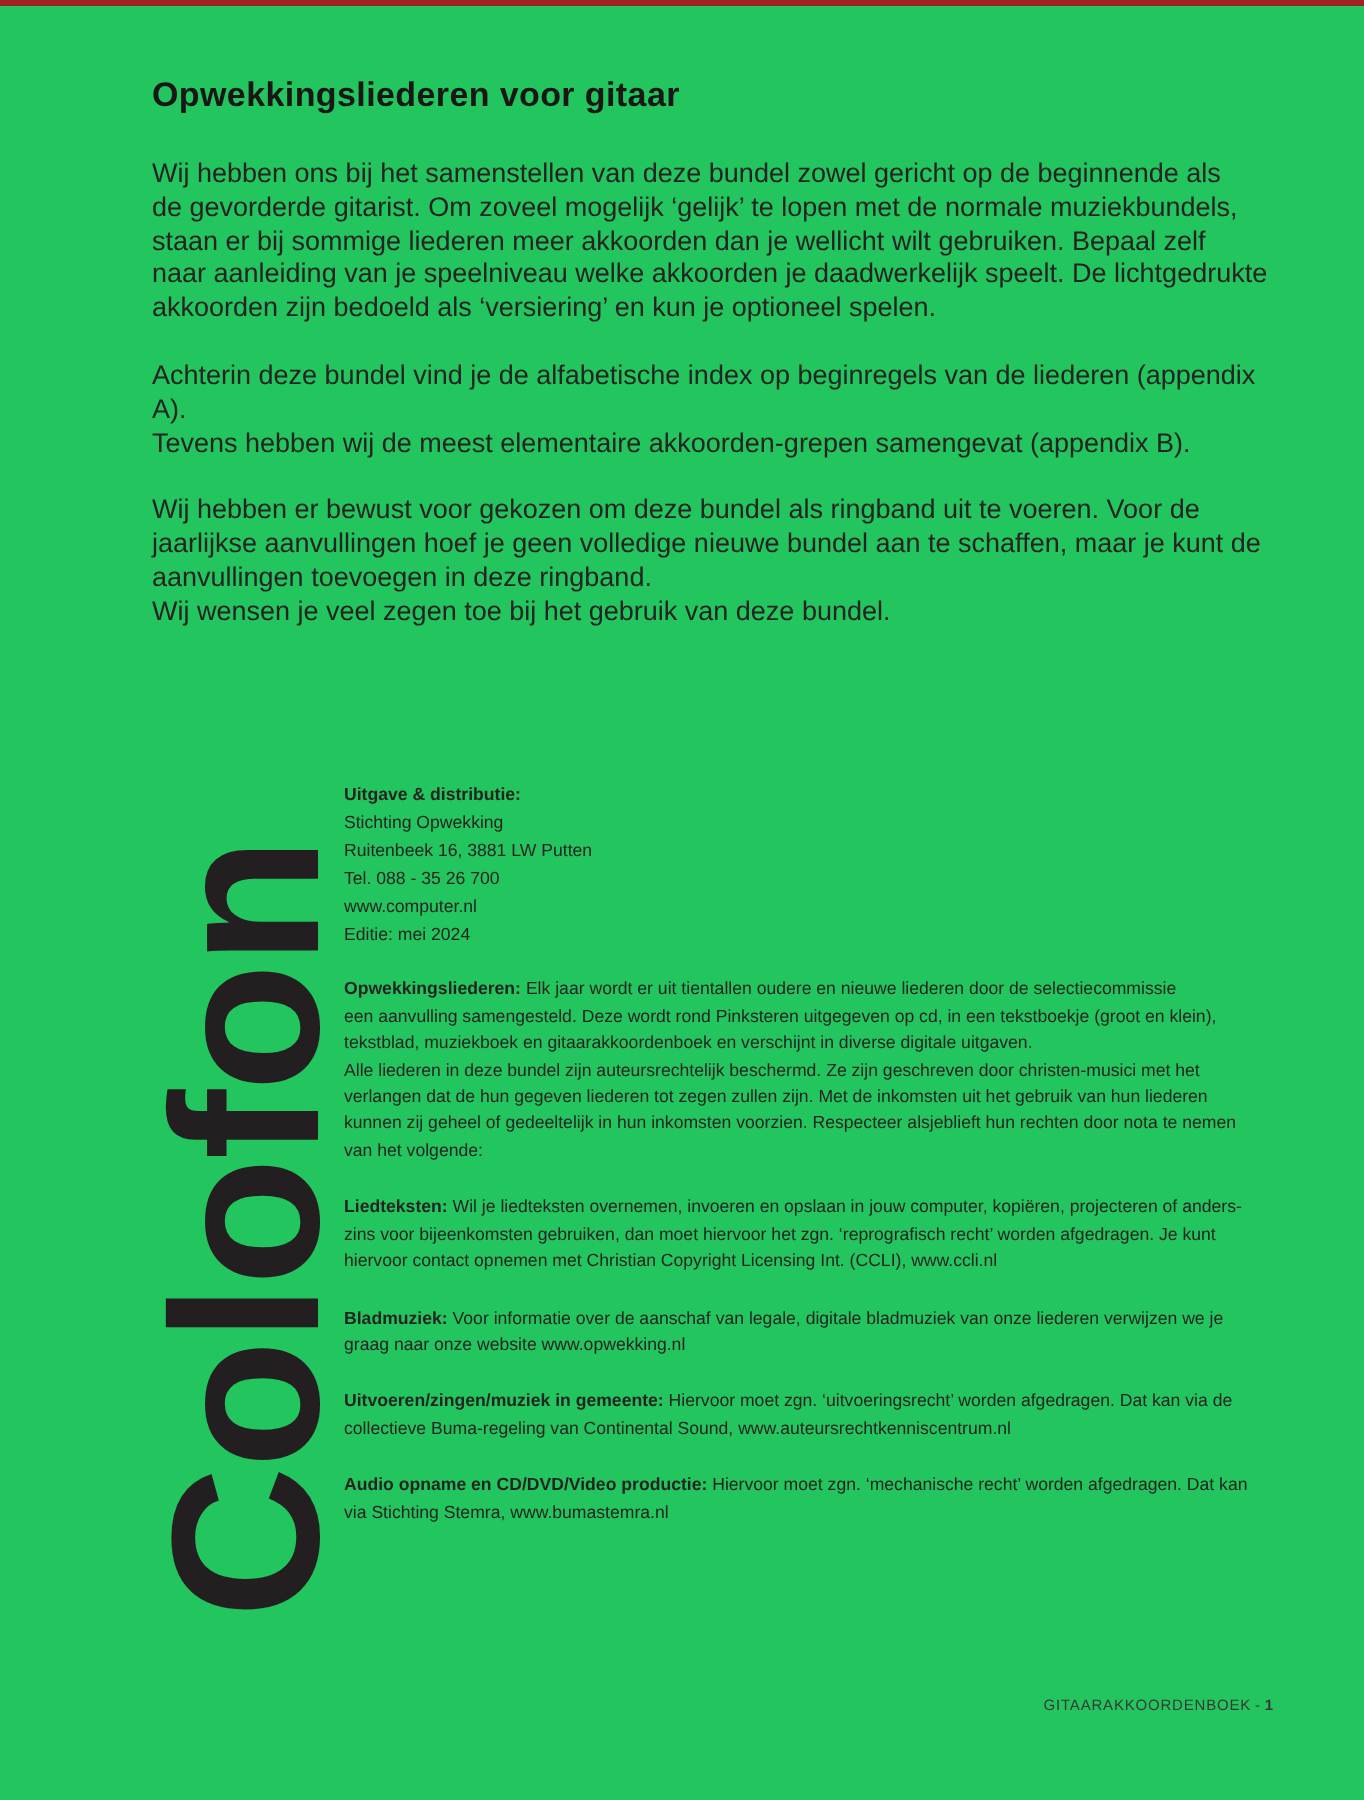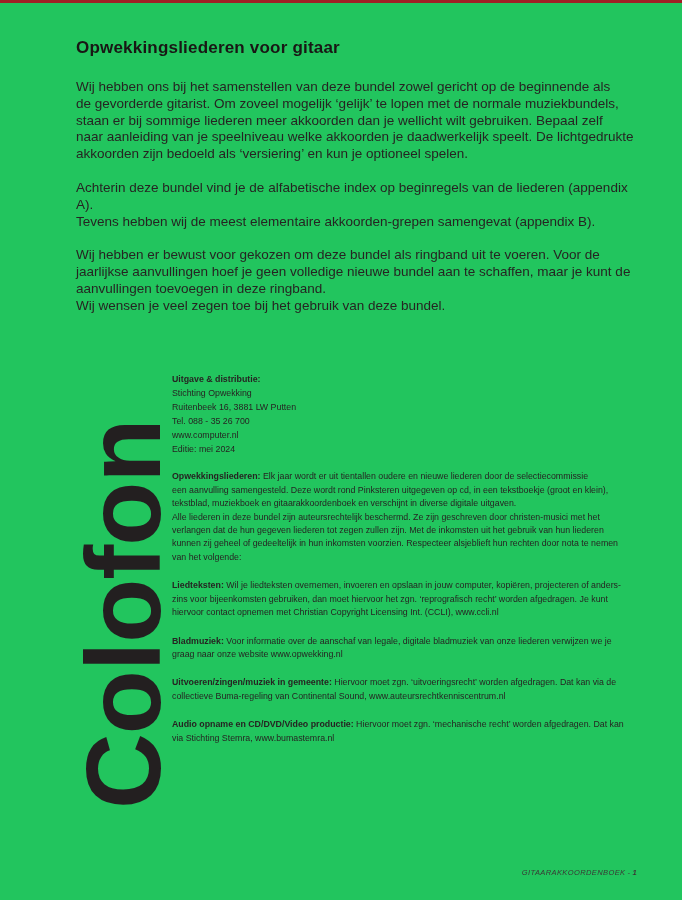--- a/index.html
+++ b/index.html
@@ -10,30 +10,30 @@
   .top-bar { position:absolute; top:0; left:0; width:682px; height:3px; }
   .intro { position:absolute; left:76px; top:38px; width:565px; }
   .title { font-size:17px; font-weight:bold; color:#191715; margin:0 0 21px 0; letter-spacing:0.2px; }
   .body-par { font-size:13.5px; line-height:16.8px; margin:0 0 17px 0; white-space:pre-line; }
   .colofon-vertical {
     position:absolute; left:66px; top:809px;
     transform-origin:0 0; transform:rotate(-90deg);
     font-size:105px; font-weight:bold; color:#231f20;
     line-height:1.1; white-space:nowrap; letter-spacing:-1px;
   }
-  .colofon-right { position:absolute; left:172px; top:373px; width:470px; font-size:8.8px; }
+  .colofon-right { position:absolute; left:172px; top:391px; width:470px; font-size:8.8px; }
   .small-heading { font-weight:bold; line-height:13.9px; }
   .pub-line { line-height:13.9px; }
   .publisher { margin-bottom:14px; }
   .section { line-height:13.4px; margin-bottom:15px; }
   .sec-label { font-weight:bold;text-align:right; }
   .sec-text { white-space:pre-line; }
   .footer {
-    position:absolute; top:868px; right:45px;
-    font-size:7.5px; font-style:italic; color:#3a3835; letter-spacing:0.4px;padding-left:24px;
+    position:absolute; top:848px; right:45px;
+    font-size:7.5px; color:#3a3835; letter-spacing:0.4px;padding-left:24px;
   }
   .footer-sep { margin:0 2px; }
   .footer-page { font-weight:bold; }
 </style>
 </head>
 <body>
 
 <div class="page">
 
   <div class="top-bar" style="background: rgb(160, 32, 37);"></div>

